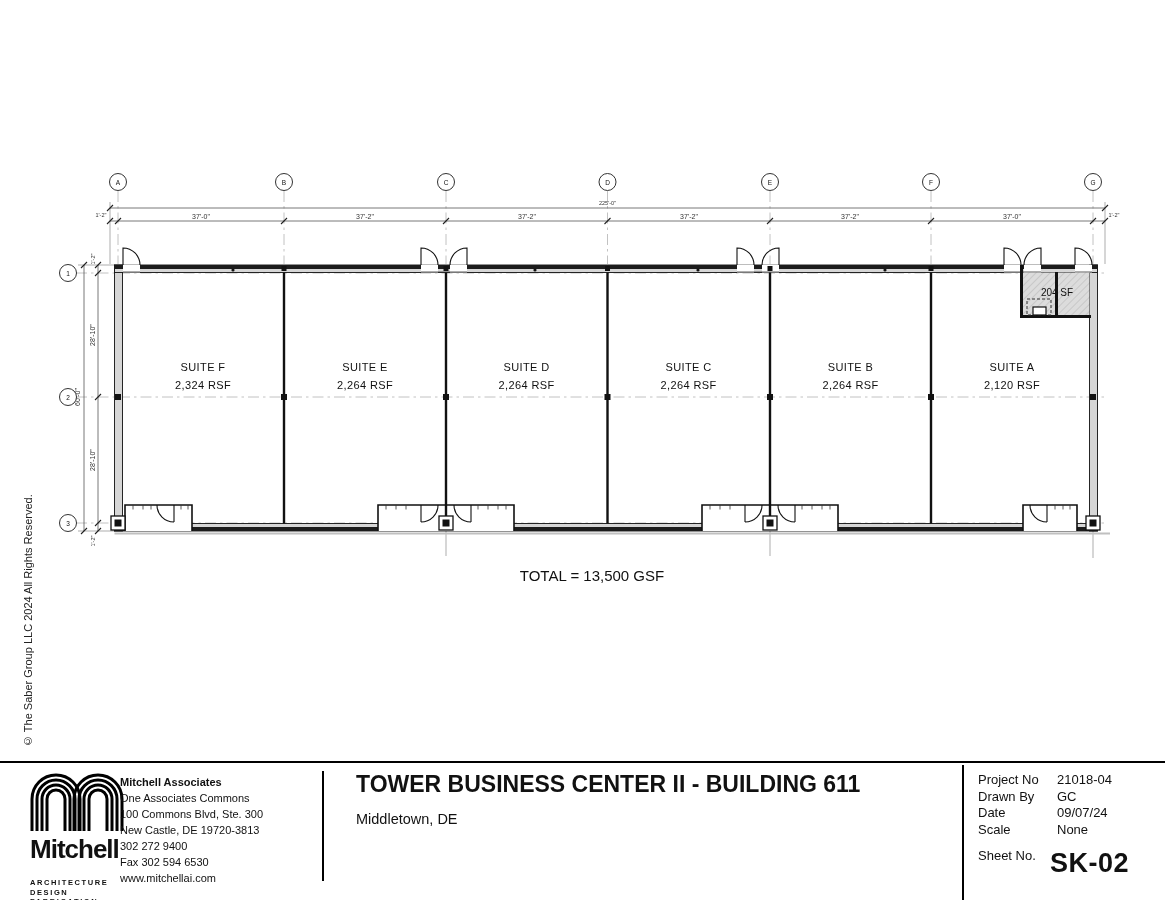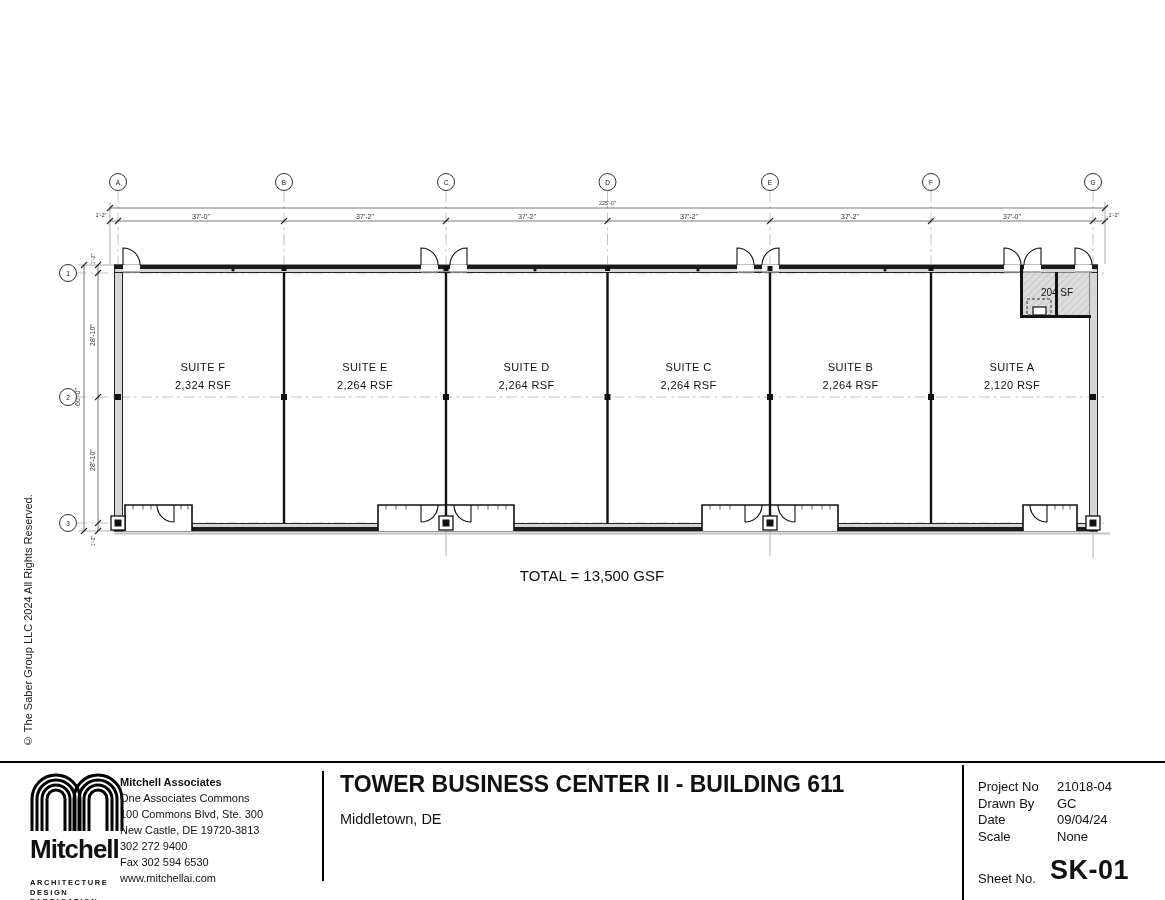--- a/index.html
+++ b/index.html
@@ -36,28 +36,28 @@
     transform:rotate(180deg);font-size:11px;color:#222;white-space:nowrap;}
   
   .titleblock{position:absolute;left:0;top:761px;width:1165px;height:139px;border-top:2px solid #000;background:#fff}
   .logo{position:absolute;left:30px;top:10px;width:104px}
   .logo-word{font-weight:bold;font-size:26px;line-height:26px;letter-spacing:-1px;margin-top:1px}
   .logo-tags{margin-top:16px}
   .logo-tag{font-size:7.5px;font-weight:bold;letter-spacing:1.6px;line-height:9.5px}
   .firm{position:absolute;left:120px;top:11px;font-size:11px;line-height:16px}
   .firm-name{font-weight:bold}
   .tb-div1{position:absolute;left:322px;top:8px;height:110px;width:2px;background:#000}
-  .tb-center{position:absolute;left:340px;top:8px}
+  .tb-center{position:absolute;left:356px;top:8px}
   .proj-title{font-size:23px;font-weight:bold;white-space:nowrap}
   .proj-loc{font-size:14.5px;margin-top:13px}
   .tb-div2{position:absolute;left:962px;top:2px;height:135px;width:2px;background:#000}
-  .info{position:absolute;left:978px;top:16px;font-size:13px}
+  .info{position:absolute;left:978px;top:9px;font-size:13px}
   .info-row{display:flex;line-height:16.5px}
   .lbl{width:79px}
-  .sheet-row{margin-top:10px;display:flex;align-items:flex-end}
+  .sheet-row{margin-top:10px;display:flex;align-items:flex-start}
   .sheet-lbl{width:72px;font-size:13px}
   .sheet-no{font-size:27px;font-weight:bold;letter-spacing:.5px}
 </style>
 </head>
 <body>
 
 <div class="sheet">
 
   <div class="copyright">© The Saber Group LLC 2024 All Rights Reserved.</div>
 
@@ -363,25 +363,25 @@
       <div class="info-row">
         <span class="lbl">Project No</span>
         <span class="val">21018-04</span>
       </div>
       <div class="info-row">
         <span class="lbl">Drawn By</span>
         <span class="val">GC</span>
       </div>
       <div class="info-row">
         <span class="lbl">Date</span>
-        <span class="val">09/04/24</span>
+        <span class="val">09/07/24</span>
       </div>
       <div class="info-row">
         <span class="lbl">Scale</span>
         <span class="val">None</span>
       </div>
       <div class="sheet-row">
         <span class="sheet-lbl">Sheet No.</span>
-        <span class="sheet-no">SK-01</span>
+        <span class="sheet-no">SK-02</span>
       </div>
     </div>
   </div>
 </div>
 
 </body></html>

